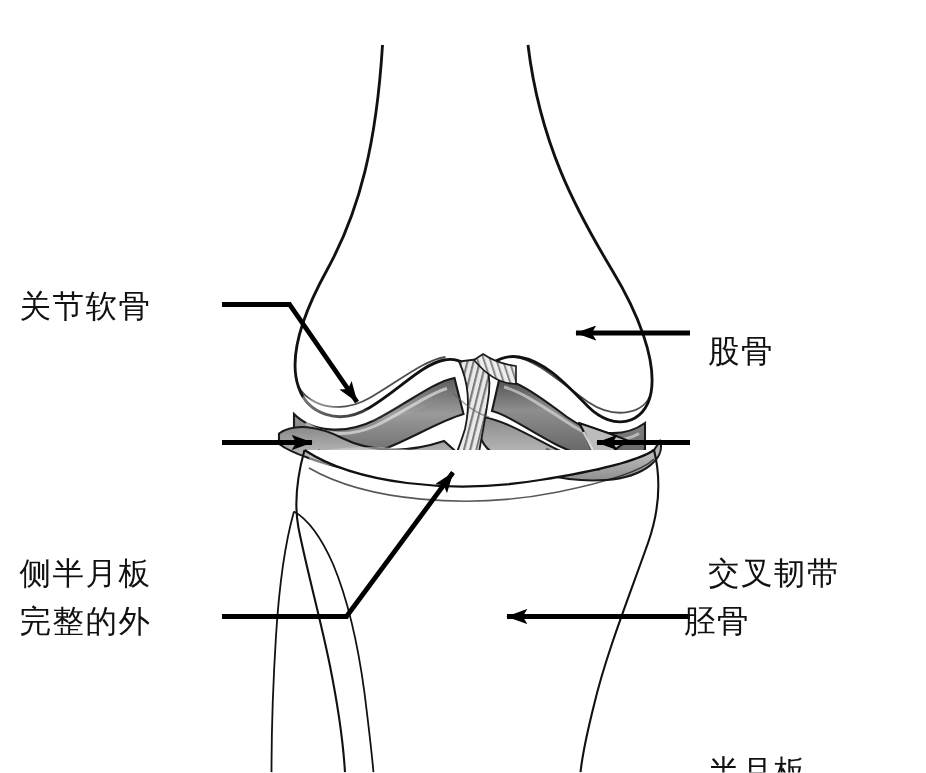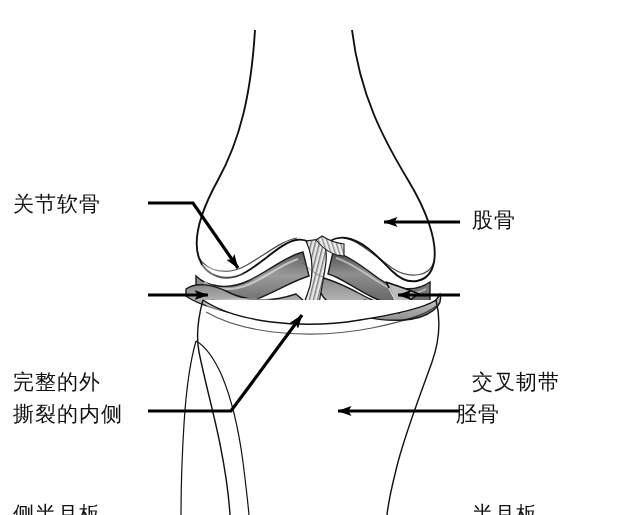--- a/index.html
+++ b/index.html
@@ -184,27 +184,26 @@
       <path d="M148,411 L231,411 L302,315" marker-end="url(#arrowFilled)"></path>
       <path d="M460,222 L384,222" marker-end="url(#arrowFilled)"></path>
       <path d="M460,295 L398,295" marker-end="url(#arrowFilled)"></path>
       <path d="M460,411 L338,411" marker-end="url(#arrowFilled)"></path>
     </g>
   </svg>
 
   <div class="label-text label-left" style="left:13px; top:182px;">关节软骨</div>
 
   <div class="label-text label-left" style="left:13px; top:272px;">
-    <div>完整的外</div>
     <div>侧半月板</div>
   </div>
 
-  <div class="label-text label-left" style="left:13px; top:392px;">撕裂的内侧</div>
-
-  <div class="label-text label-right" style="left:472px; top:200px;font-family:Liberation Mono, monospace;">股骨</div>
+  <div class="label-text label-left" style="left:13px; top:392px;">完整的外</div>
+
+  <div class="label-text label-right" style="left:472px; top:212px;">股骨</div>
 
   <div class="label-text label-right" style="left:472px; top:272px;">
     <div>交叉韧带</div>
     <div>半月板</div>
   </div>
 
   <div class="label-text label-right" style="left:456px; top:392px;">胫骨</div>
 
 </div>
 

